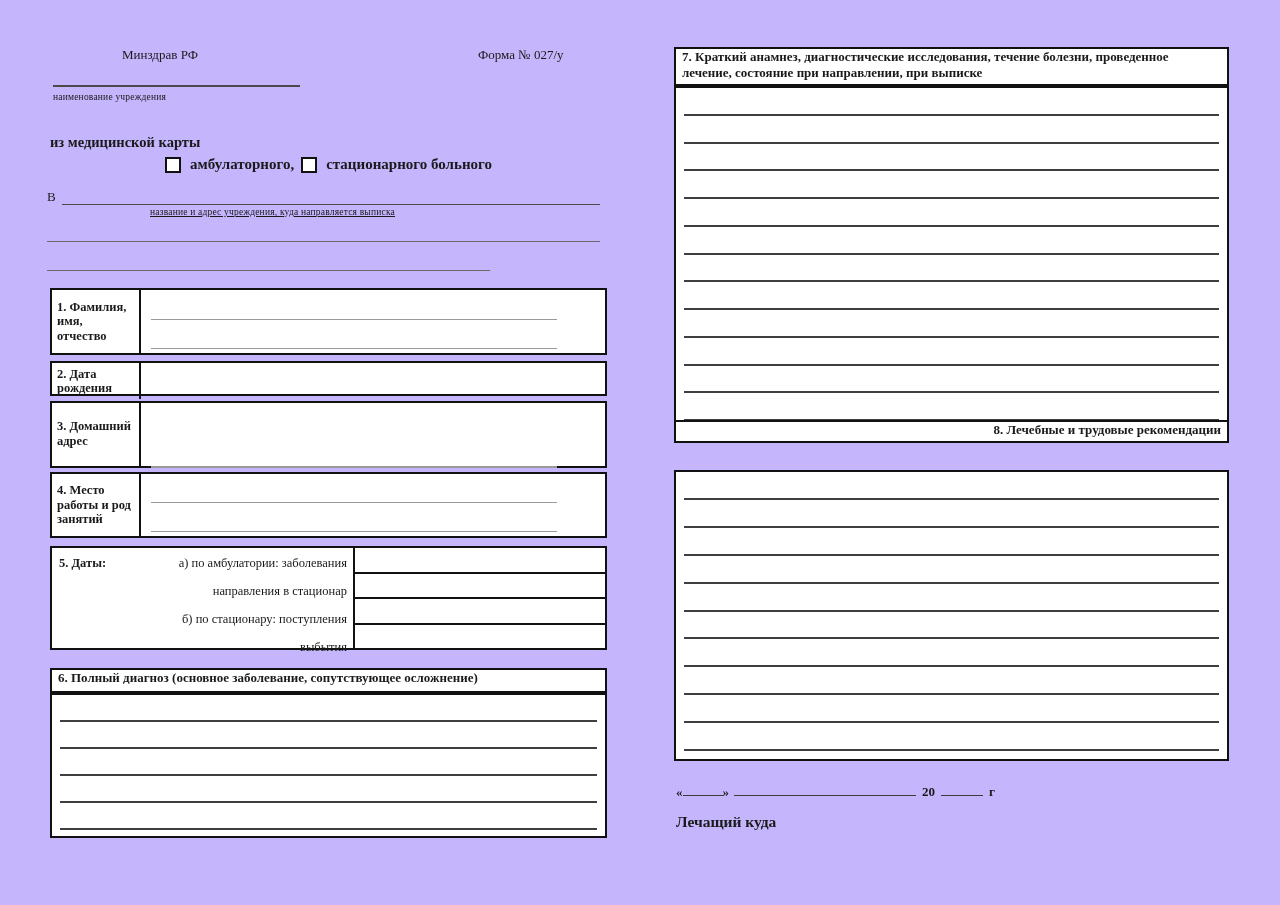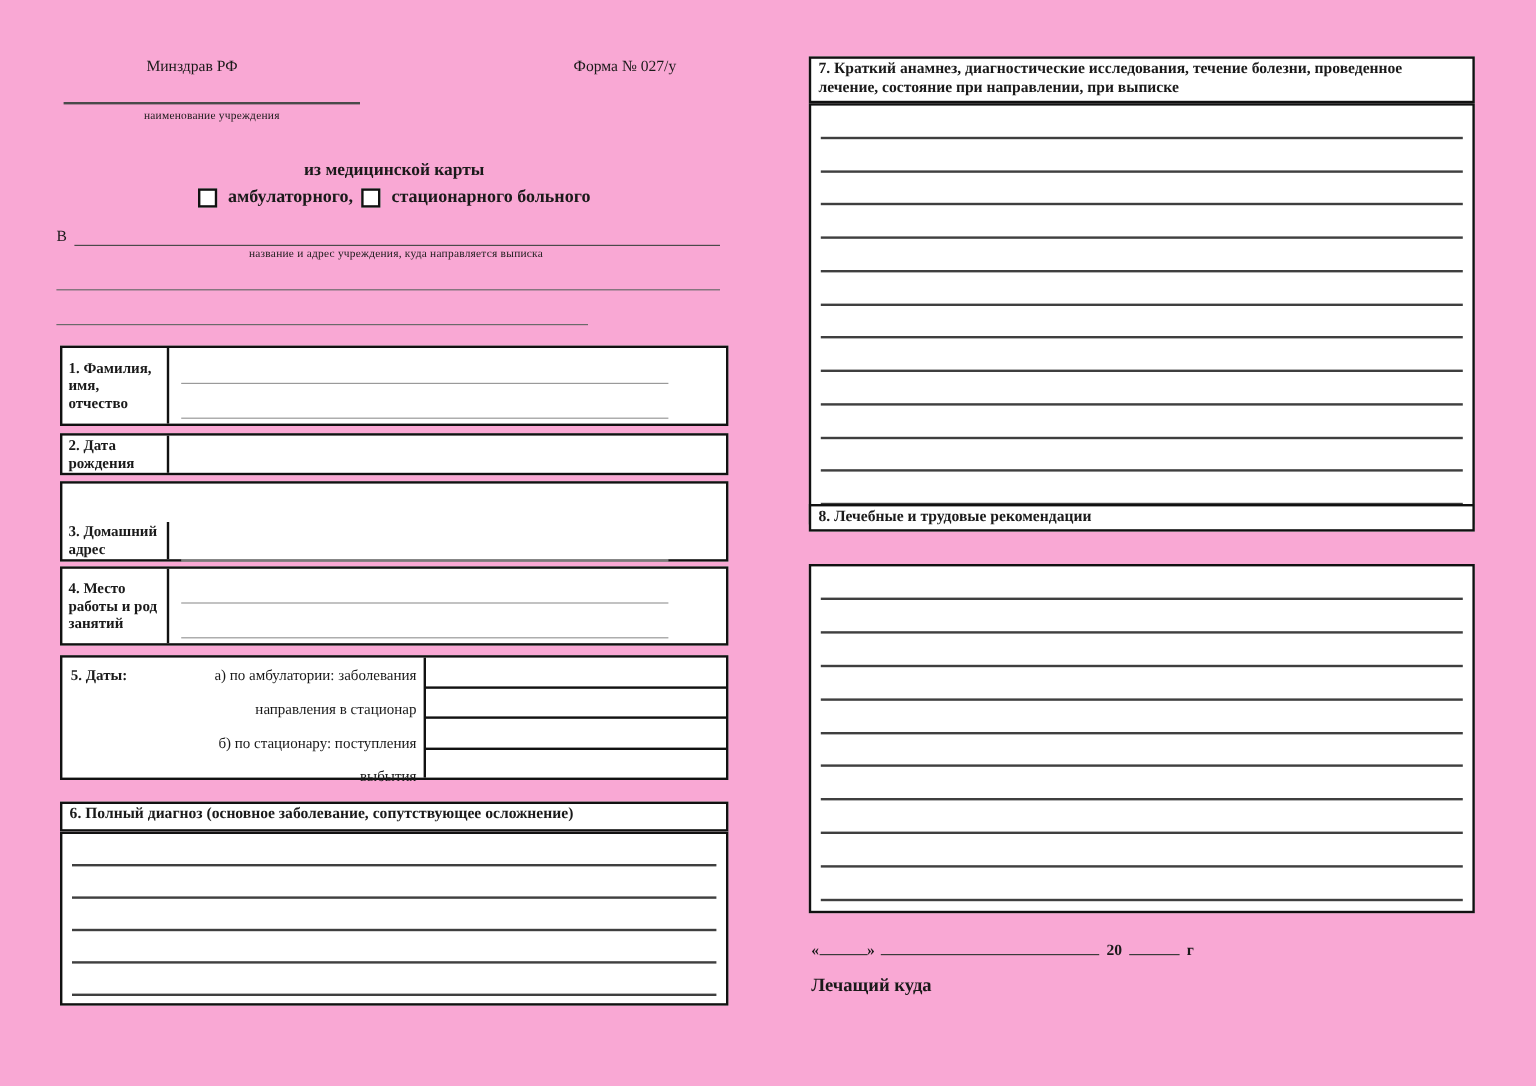--- a/index.html
+++ b/index.html
@@ -1,60 +1,60 @@
 <!DOCTYPE html>
 <html><head>
 <meta charset="utf-8">
 <style>
   html,body{margin:0;padding:0;background:#e8e8e8;}
-  .page{position:relative;width:1280px;height:905px;background:#f9a8d4;
+  .page{position:relative;width:1280px;height:905px;background:#c4b5fd;
         font-family:"Liberation Serif","DejaVu Serif",serif;color:#1a1a1a;overflow:hidden;}
   .abs{position:absolute;}
   .b{font-weight:bold;}
-  .c{text-align:center;}
+  .c{}
   .small{font-size:9.5px;letter-spacing:.2px;}
   .ministry{left:122px;top:47px;font-size:13px;}
   .formno{left:478px;top:47px;font-size:13px;}
   .instline{left:53px;top:70px;width:247px;height:15px;border-bottom:2px solid #4a4a4a;}
   .instcap{left:53px;top:92px;width:247px;}
   .title1{left:50px;top:108px;width:557px;font-size:17px;letter-spacing:.5px;}
   .title2{left:50px;top:134px;width:557px;font-size:14.5px;}
   .cbrow{left:50px;top:156px;width:557px;font-size:15px;display:flex;justify-content:center;align-items:center;gap:7px;}
   .cb{display:inline-block;width:12px;height:12px;border:2px solid #111;background:#fff;margin-right:2px;}
   .torow{left:47px;top:189px;width:553px;display:flex;align-items:flex-end;font-size:13px;}
   .torow .pfx{padding-right:6px;}
   .torow .fl{flex:1;border-bottom:1.5px solid #4a4a4a;height:15px;}
-  .tocap{left:150px;top:207px;width:360px;}
+  .tocap{left:150px;top:207px;width:360px;text-decoration:underline;}
   .blankline{border-bottom:1.5px solid #6a6a6a;height:14px;}
   .blA{left:47px;top:227px;width:553px;}
   .blB{left:47px;top:256px;width:443px;}
   .box{position:absolute;left:50px;width:557px;border:2px solid #111;box-sizing:border-box;background:#fff;}
   .row{display:flex;}
   .rowlabel{width:89px;border-right:2px solid #111;box-sizing:border-box;display:flex;align-items:center;
-            padding:1px 5px;font-weight:bold;font-size:12.5px;line-height:14.5px;}
+            padding:18px 5px;font-weight:bold;font-size:12.5px;line-height:14.5px;}
   .rowvalue{flex:1;position:relative;}
   .ruled{display:flex;flex-direction:column;position:absolute;left:0;right:0;top:0;bottom:0;}
   .ruled .rl{flex:1;border-bottom:2px solid #3f3f3f;margin:0 8px;}
   .ruled .rl:last-child{border-bottom-width:2px;}
   .ruled.gray{padding-bottom:4px;}
   .ruled.gray .rl{border-bottom:1px solid #9a9a9a;margin:0 48px 0 10px;}
   .r1{top:288px;height:67px;} .r2{top:361px;height:35px;}
   .r3{top:401px;height:67px;align-items:flex-end;} .r4{top:472px;height:66px;}
   .r5{top:546px;height:104px;}
   .dlabel{position:absolute;left:7px;top:8px;font-weight:bold;font-size:12.5px;}
   .ditem{position:absolute;left:60px;width:235px;text-align:right;font-size:12.5px;}
   .dcells{position:absolute;left:301px;right:0;top:0;bottom:0;border-left:2px solid #111;
           display:flex;flex-direction:column;}
   .dcell{flex:1;border-bottom:2px solid #111;}
   .dcell:last-child{border-bottom:none;}
   .secheader{font-weight:bold;font-size:13px;line-height:15.5px;padding:0 6px;box-sizing:border-box;}
   .s6h{top:668px;height:25px;} .s6b{top:693px;height:145px;}
   .rbox{position:absolute;left:674px;width:555px;border:2px solid #111;box-sizing:border-box;background:#fff;}
   .s7h{top:47px;height:39px;} .s7b{top:86px;height:351px;}
-  .s8h{top:420px;height:23px;} .s8b{top:470px;height:291px;}
+  .s8h{top:420px;height:23px;text-align:right;} .s8b{top:470px;height:291px;}
   .s6b .ruled,.s7b .ruled,.s8b .ruled{position:absolute;left:0;right:0;top:0;bottom:0;}
   .s6b .ruled{padding-bottom:6px;} .s7b .ruled{padding-bottom:14px;} .s8b .ruled{padding-bottom:8px;}
   .daterow{left:676px;top:783px;font-size:13px;font-weight:bold;white-space:nowrap;}
   .useg{display:inline-block;border-bottom:1.5px solid #3a3a3a;height:12px;vertical-align:baseline;}
   .u1{width:40px;} .u2{width:182px;margin-left:5px;margin-right:6px;} .u3{width:42px;margin-left:6px;margin-right:6px;}
   .doctor{left:676px;top:813px;font-size:15.5px;font-weight:bold;}
 </style>
 </head>
 <body>
 

